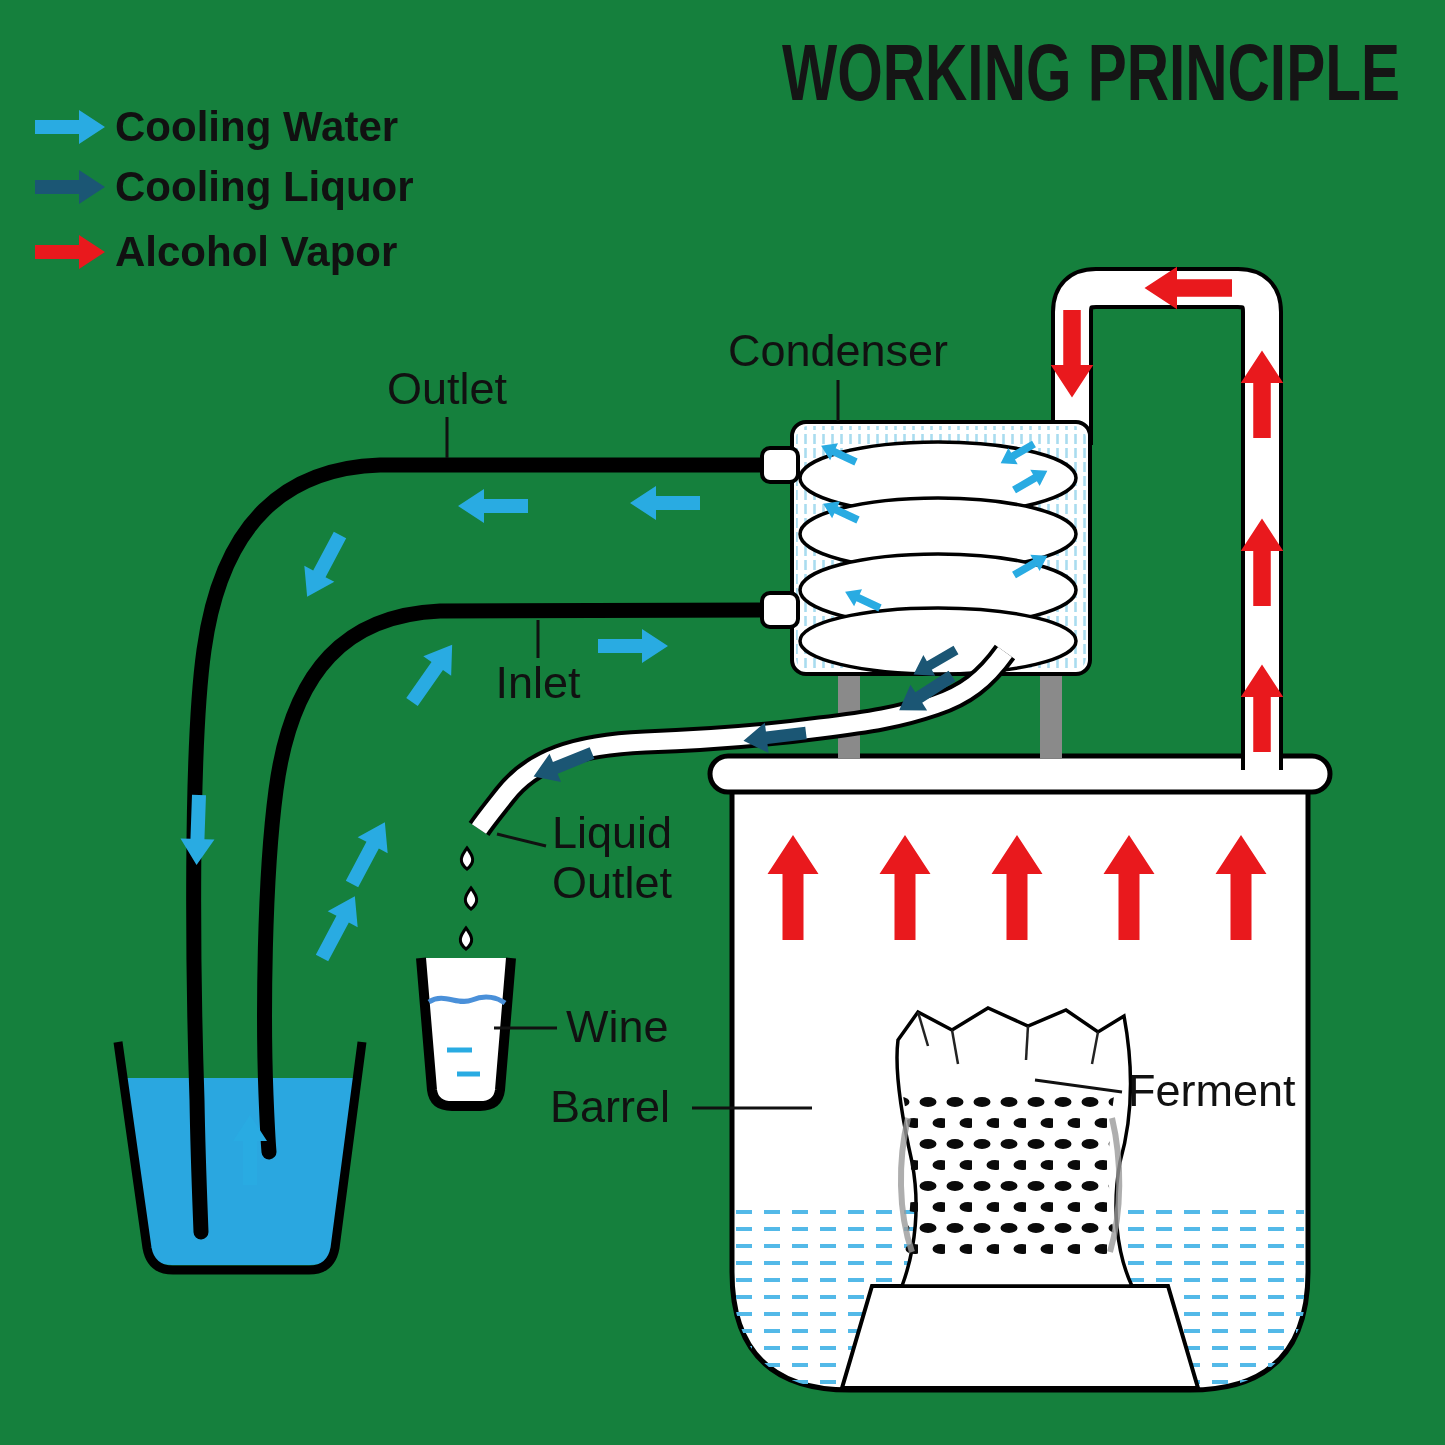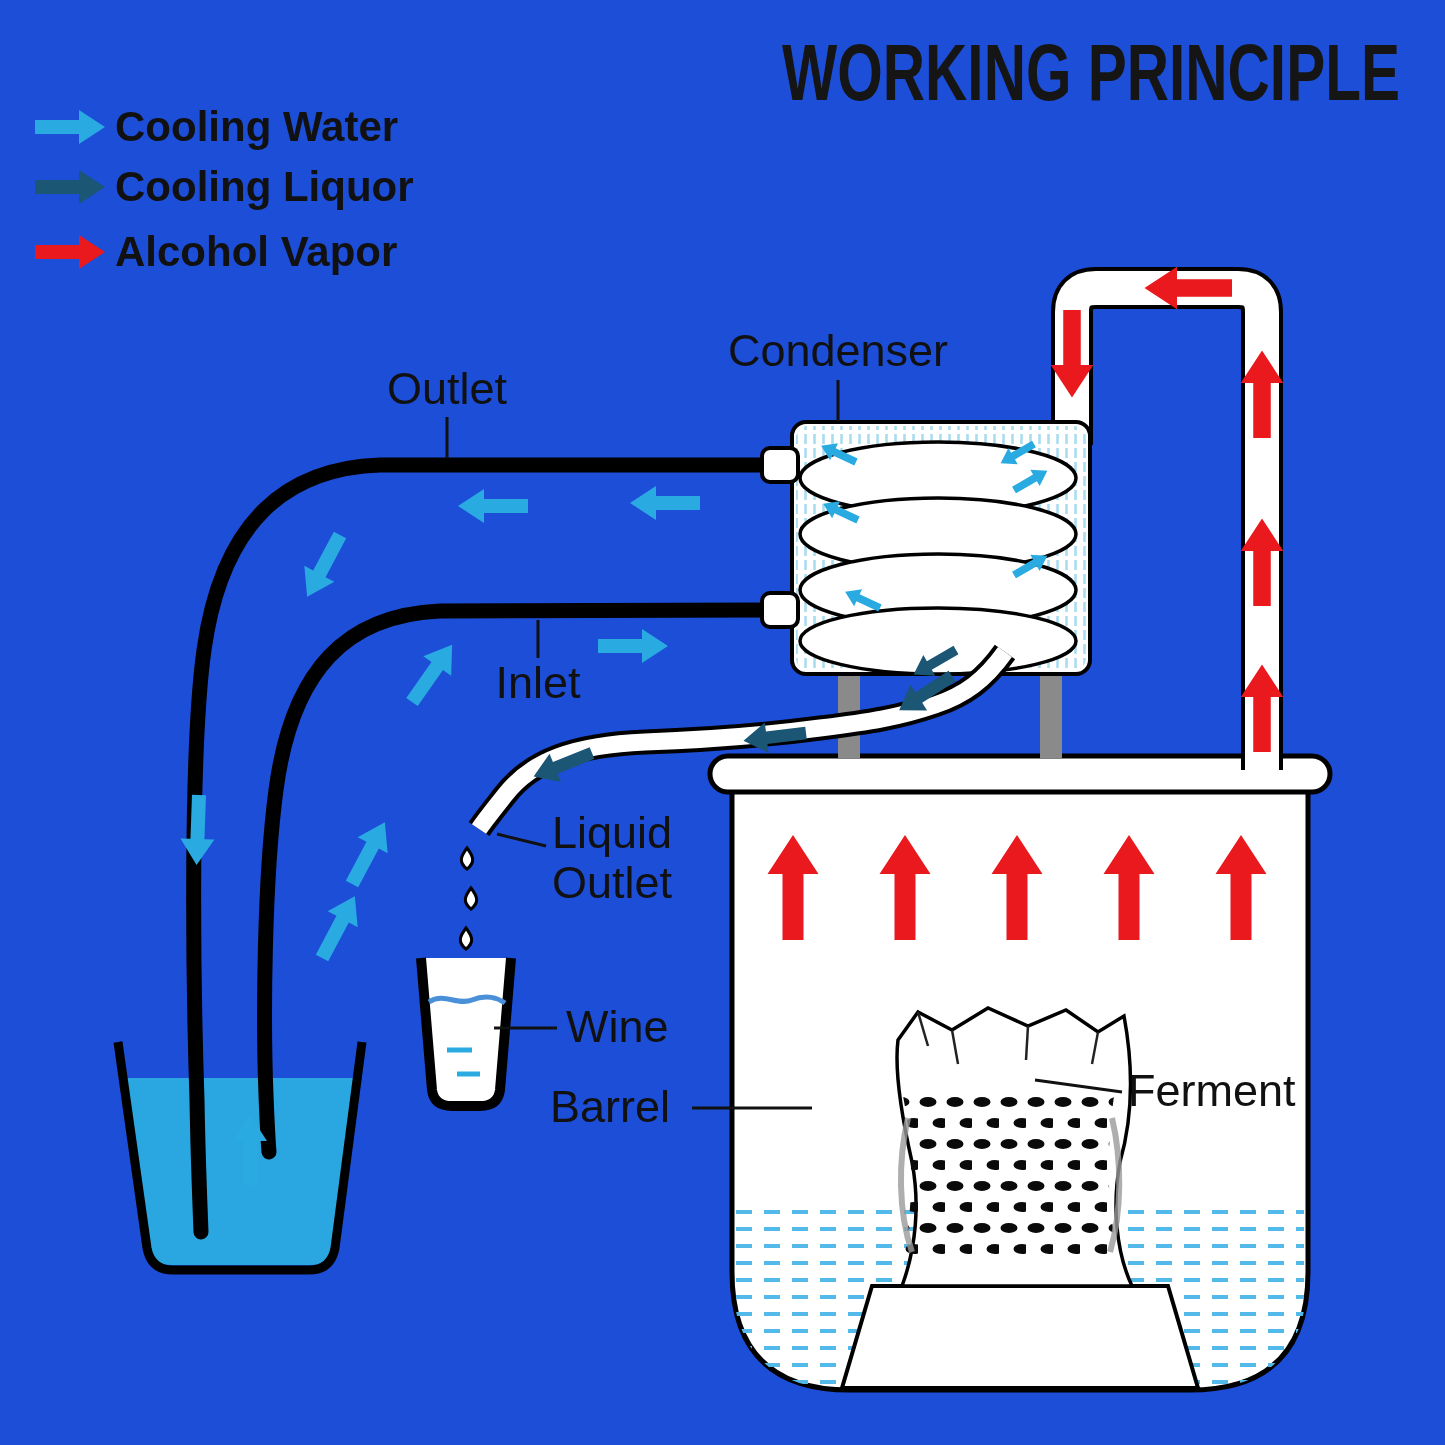--- a/index.html
+++ b/index.html
@@ -1,16 +1,16 @@
 <!DOCTYPE html>
 <html><head>
 <meta charset="utf-8">
 <style>
   html,body{margin:0;padding:0;background:#fff;}
-  .stage{position:relative;width:1445px;height:1445px;background:#1d4ed8;overflow:hidden;}
+  .stage{position:relative;width:1445px;height:1445px;background:#15803d;overflow:hidden;}
   svg{display:block;}
   .title{font:900 80px "Liberation Sans",sans-serif;fill:#151515;}
   .legend-label{font:700 42px "Liberation Sans",sans-serif;fill:#111;}
   .lbl{font:400 45px "Liberation Sans",sans-serif;fill:#111;}
   .leader{stroke:#111;stroke-width:3;fill:none;}
   .tube{stroke:#000;stroke-width:15;fill:none;stroke-linecap:round;}
   .pipe-outer{stroke:#000;stroke-width:42;fill:none;stroke-linejoin:round;stroke-linecap:butt;}
   .pipe-inner{stroke:#fff;stroke-width:34;fill:none;stroke-linejoin:round;stroke-linecap:butt;}
   .ltube-outer{stroke:#000;stroke-width:25;fill:none;stroke-linecap:butt;}
   .ltube-inner{stroke:#fff;stroke-width:17;fill:none;stroke-linecap:butt;}

